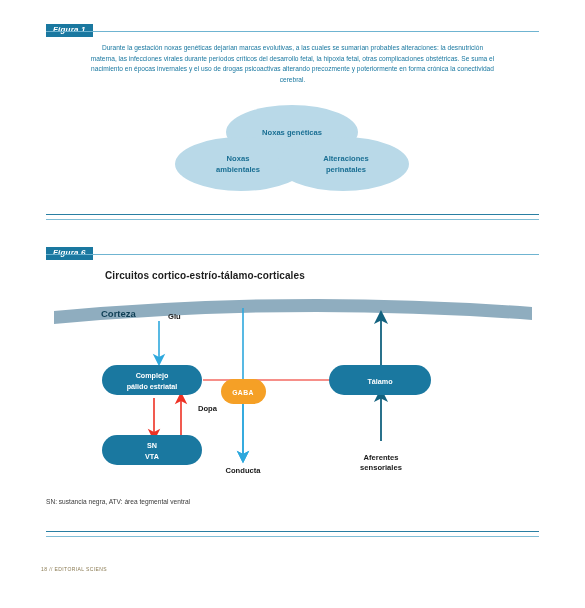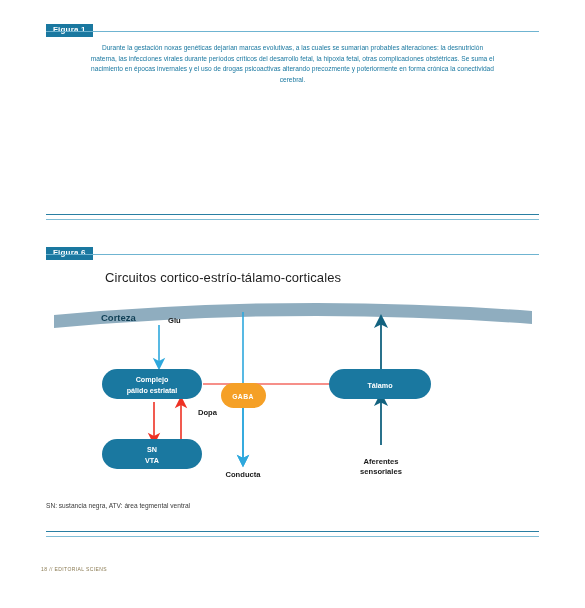--- a/index.html
+++ b/index.html
@@ -13,20 +13,21 @@
   
   .fig-badge{
     display:inline-block;
     background:#1a78a0;
     color:#ffffff;
     font-size:8px;
     font-weight:bold;
     letter-spacing:.2px;
     padding:2px 7px 3px 7px;
     line-height:1;
+    font-style:italic;
   }
   .badge-row{position:relative;height:13px;}
   .badge-underline{
     position:absolute;left:0;right:0;bottom:-1px;
     height:1px;background:#6fb4d1;
   }
 
   .caption{
     color:#1a78a0;
     font-size:6.6px;
@@ -41,22 +42,22 @@
   .rule-light{height:1px;background:#7fbdd6;}
   .rule-pair{margin:0;}
   .rule-pair .rule-dark{margin-bottom:4px;}
 
   
   .venn-wrap{position:relative;height:105px;}
 
   
   .diagram-title{
     color:#1d1d1d;
-    font-size:13px;
-    font-weight:normal;
+    font-size:10px;
+    font-weight:bold;
     letter-spacing:.1px;
   }
   .diagram-wrap{position:relative;height:235px;}
 
   .page-footer{
     color:#8a7a52;
     font-size:5px;
     letter-spacing:.4px;
   }
 
@@ -76,20 +77,34 @@
 
     <div class="badge-row">
       <span class="fig-badge">Figura 1</span>
       <div class="badge-underline"></div>
     </div>
 
     <div style="height:12px;"></div>
 
     <div class="caption">Durante la gestación noxas genéticas dejarían marcas evolutivas, a las cuales se sumarían probables alteraciones: la desnutrición materna, las infecciones virales durante períodos críticos del desarrollo fetal, la hipoxia fetal, otras complicaciones obstétricas. Se suma el nacimiento en épocas invernales y el uso de drogas psicoactivas alterando precozmente y poteriormente en forma crónica la conectividad cerebral.</div>
 
+    <div class="venn-wrap" style="margin-top:16px;">
+      <svg width="493" height="105" viewBox="0 0 493 105">
+        <g style="mix-blend-mode:multiply;">
+          <ellipse cx="246" cy="30" rx="66" ry="27" fill="#b9d9e8"></ellipse>
+          <ellipse cx="195" cy="62" rx="66" ry="27" fill="#b9d9e8"></ellipse>
+          <ellipse cx="297" cy="62" rx="66" ry="27" fill="#b9d9e8"></ellipse>
+        </g>
+        <text class="sv-venn" x="246" y="33" text-anchor="middle">Noxas genéticas</text>
+        <text class="sv-venn" x="192" y="59" text-anchor="middle">Noxas</text>
+        <text class="sv-venn" x="192" y="70" text-anchor="middle">ambientales</text>
+        <text class="sv-venn" x="300" y="59" text-anchor="middle">Alteraciones</text>
+        <text class="sv-venn" x="300" y="70" text-anchor="middle">perinatales</text>
+      </svg>
+    </div>
   </div>
 
   <div style="position:absolute;left:46px;top:214px;width:493px;" class="rule-pair">
     <div class="rule-dark"></div>
     <div class="rule-light"></div>
   </div>
 
   <div style="position:absolute;left:46px;top:241px;width:493px;">
 
     <div class="badge-row">

